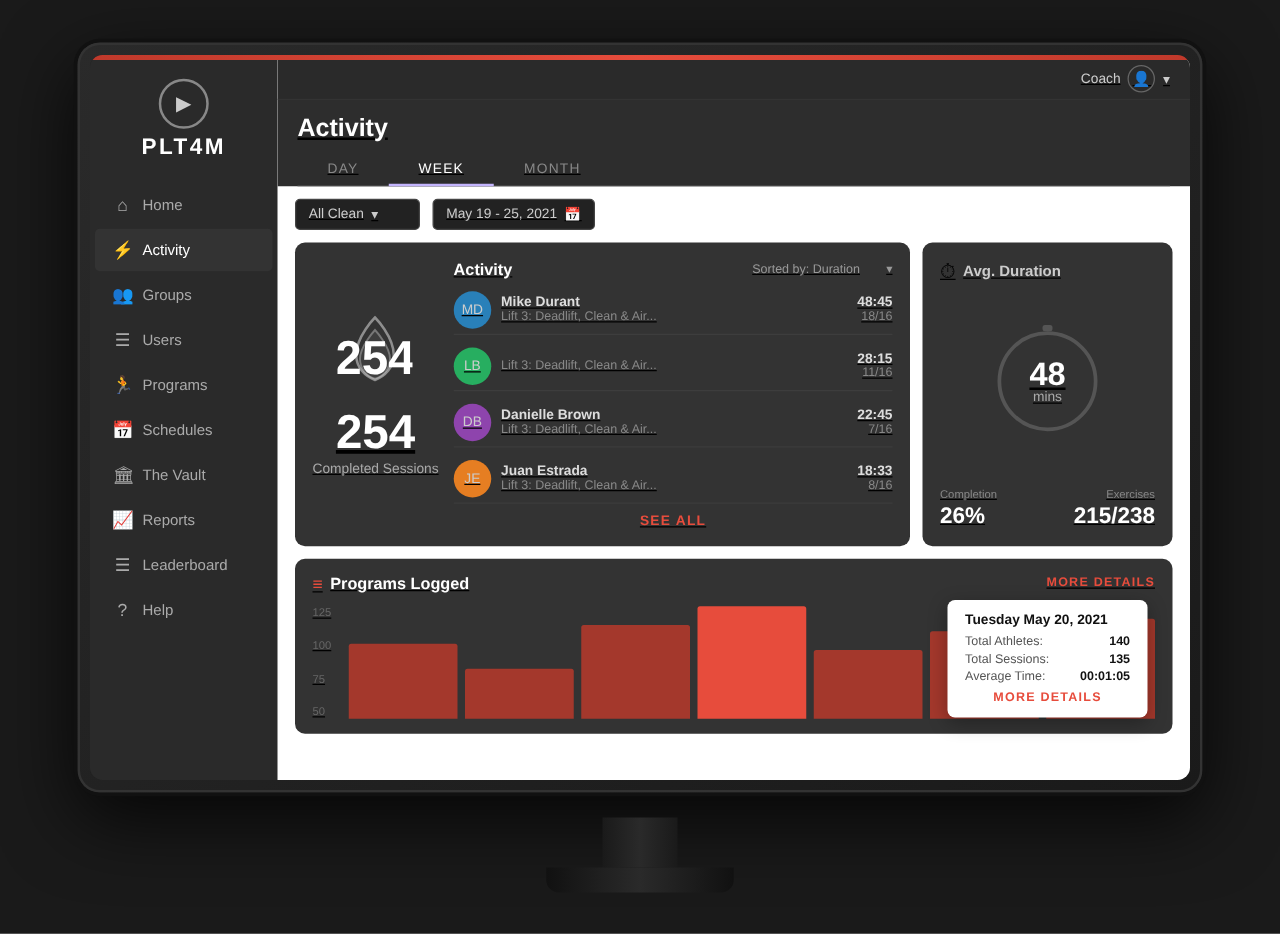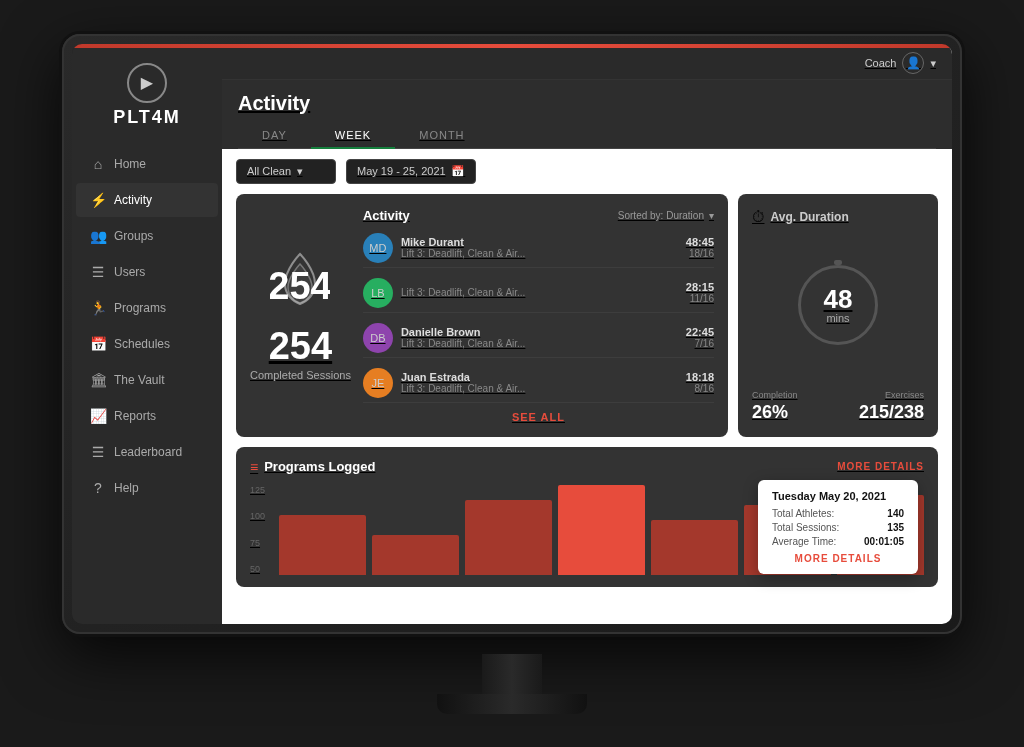--- a/index.html
+++ b/index.html
@@ -185,21 +185,21 @@
       color: #888;
       cursor: pointer;
       letter-spacing: 1px;
       text-transform: uppercase;
       border-bottom: 2px solid transparent;
       margin-bottom: -1px;
     }
 
     .tab.active {
       color: #fff;
-      border-bottom: 2px solid #15803d;
+      border-bottom: 2px solid #c4b5fd;
     }
 
     .content-area {
       flex: 1;
       padding: 10px 14px;
       overflow-y: auto;
     }
 
     
     .filters-row {
@@ -298,21 +298,21 @@
 
     .section-title {
       font-size: 13px;
       font-weight: 700;
       color: #fff;
     }
 
     .sort-label {
       display: flex;
       align-items: center;
-      gap: 5px;
+      gap: 21px;
       cursor: pointer;
     }
 
     .activity-entries {
       display: flex;
       flex-direction: column;
       gap: 6px;
       flex: 1;
     }
 
@@ -783,21 +783,21 @@
                         <div class="entry-ratio">7/16</div>
                       </div>
                     </div>
                     <div class="entry-row">
                       <div class="entry-avatar av-orange">JE</div>
                       <div class="entry-info">
                         <div class="entry-name">Juan Estrada</div>
                         <div class="entry-workout">Lift 3: Deadlift, Clean &amp; Air...</div>
                       </div>
                       <div class="entry-stats">
-                        <div class="entry-time">18:18</div>
+                        <div class="entry-time">18:33</div>
                         <div class="entry-ratio">8/16</div>
                       </div>
                     </div>
                   </div>
                   <div class="see-all-btn">SEE ALL</div>
                 </div>
               </div>
 
               <div class="duration-card">
                 <div class="card-header-row">

